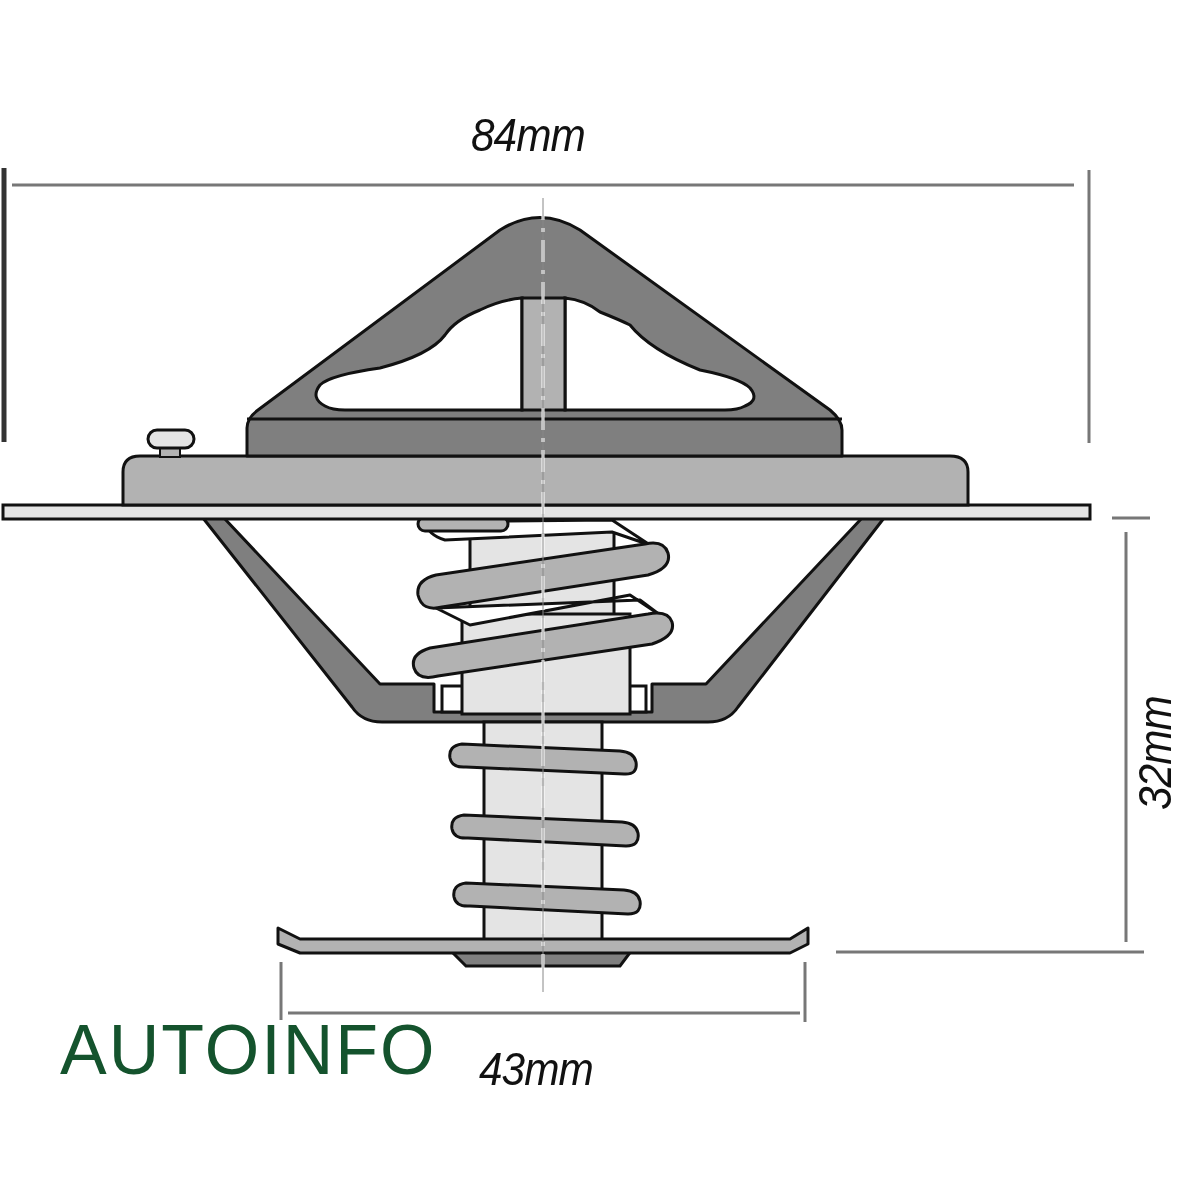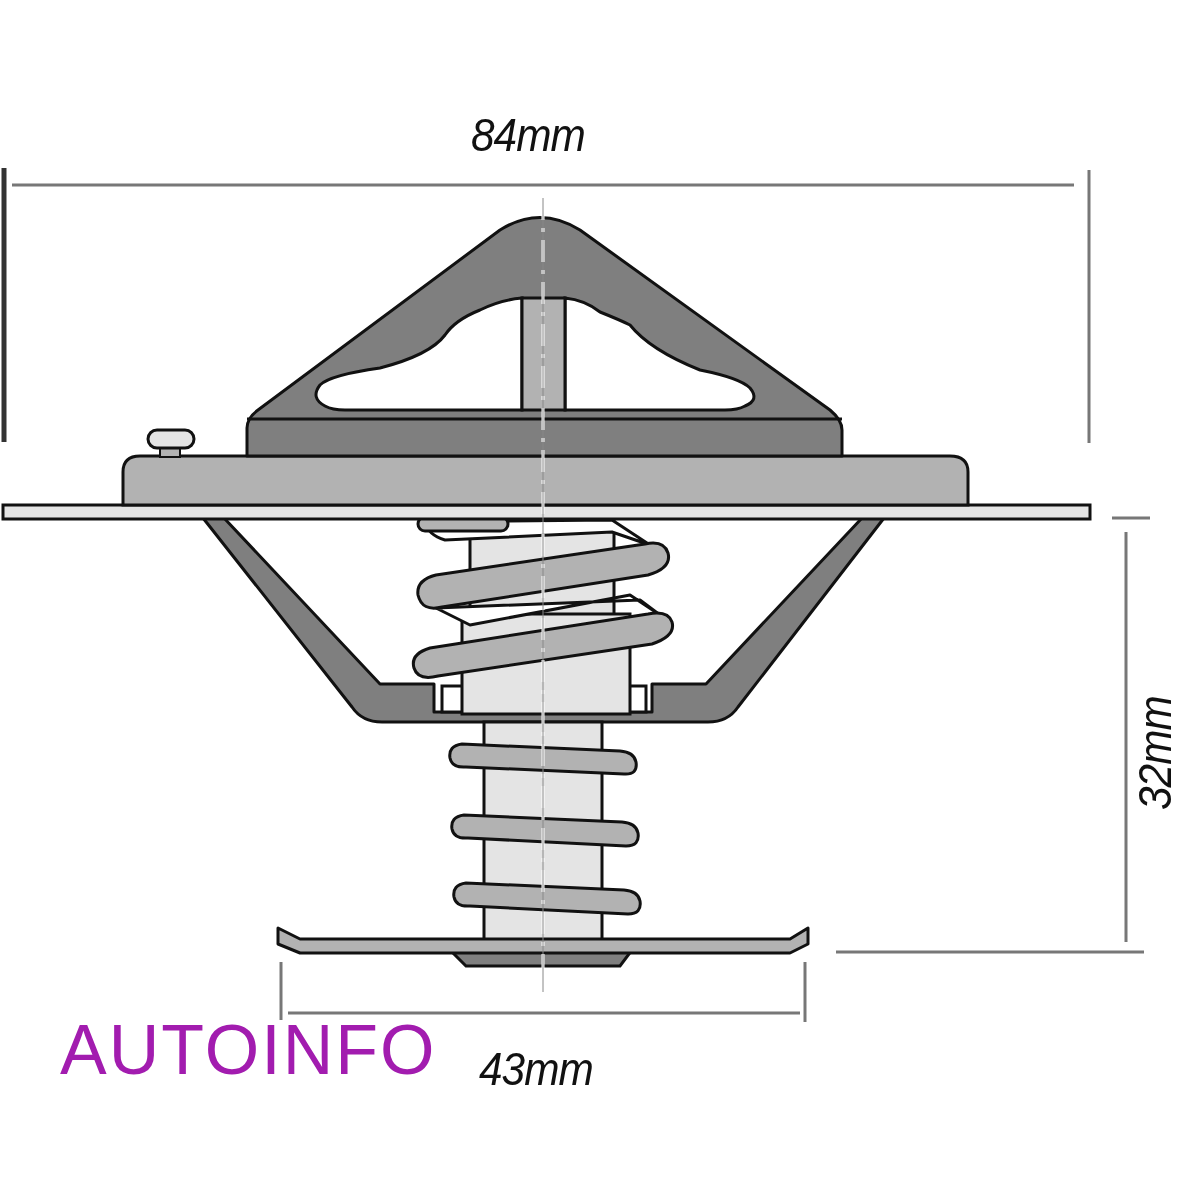--- a/index.html
+++ b/index.html
@@ -14,21 +14,21 @@
     letter-spacing: -1px;
     transform: scaleX(0.92);
     white-space: nowrap;
   }
   #label-width-top { left: 466px; top: 108px; }
   #label-width-bottom { left: 474px; top: 1042px; }
   #label-height { left: 1128px; top: 700px; transform: rotate(-90deg) scaleX(0.92); transform-origin: left top; top: 810px; }
   .watermark {
     position: absolute; left: 60px; top: 1010px;
     font-family: "Liberation Sans", sans-serif;
-    font-size: 70px; font-weight: 400; color: #a21caf;
+    font-size: 70px; font-weight: 400; color: #14532d;
     letter-spacing: 2px;
   }
 </style>
 </head>
 <body>
 
 <svg width="1200" height="1200" viewBox="0 0 1200 1200">
 
   <g stroke="#777" stroke-width="3" fill="none">
     <line x1="4" y1="168" x2="4" y2="442" stroke="#333" stroke-width="5"></line>

